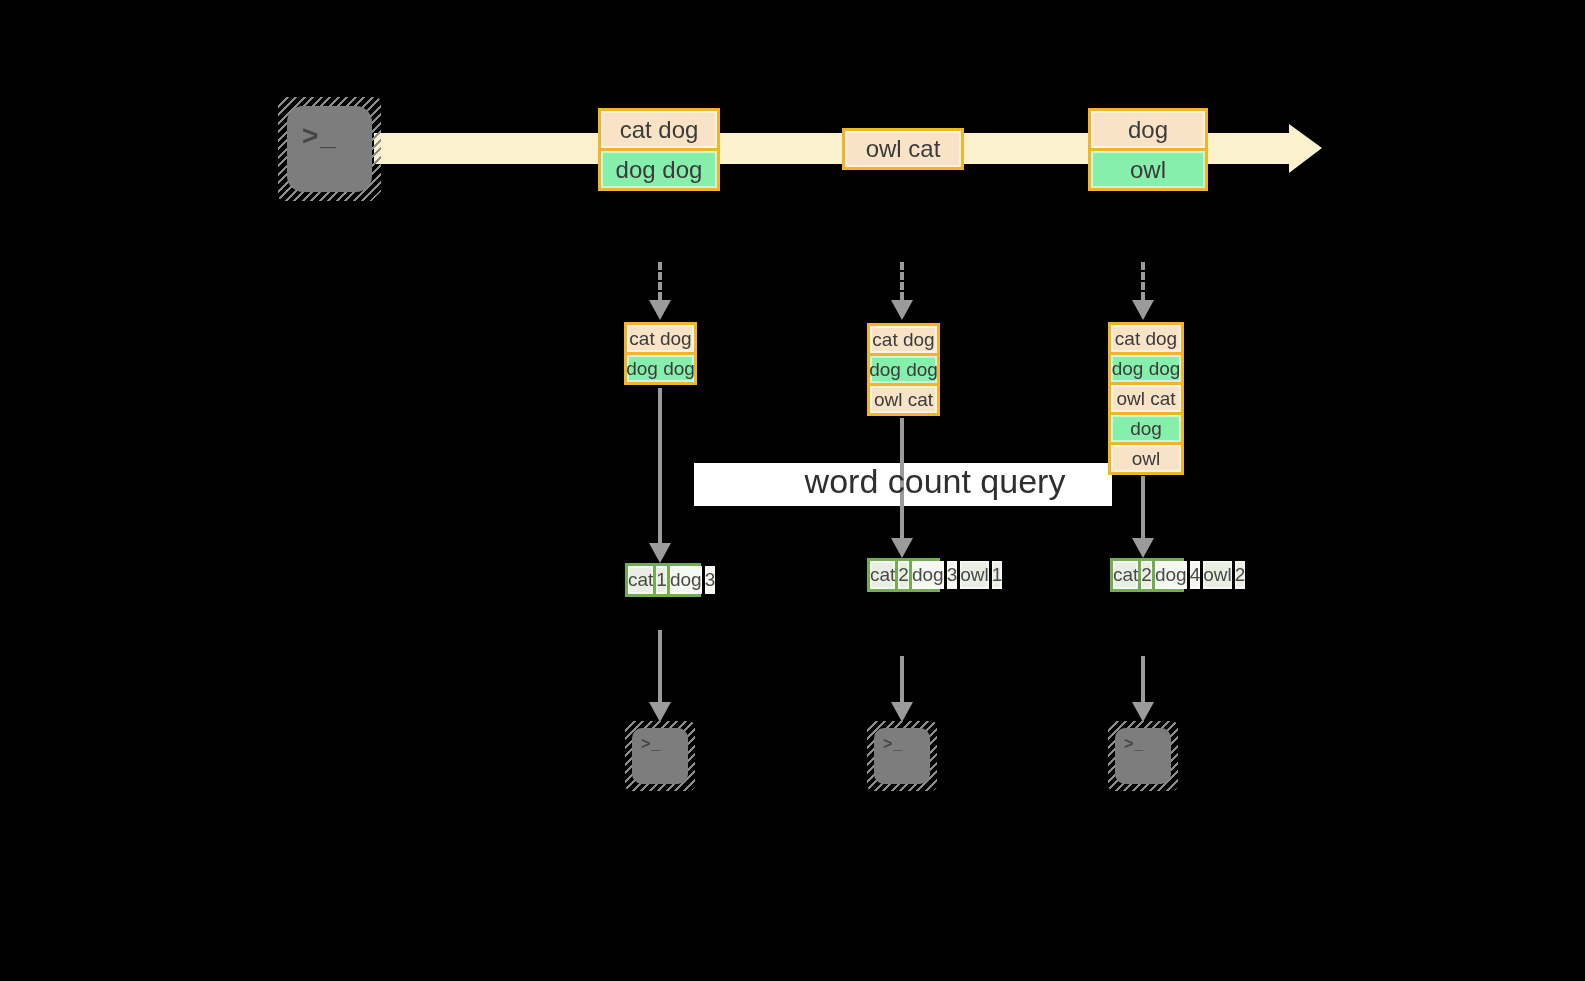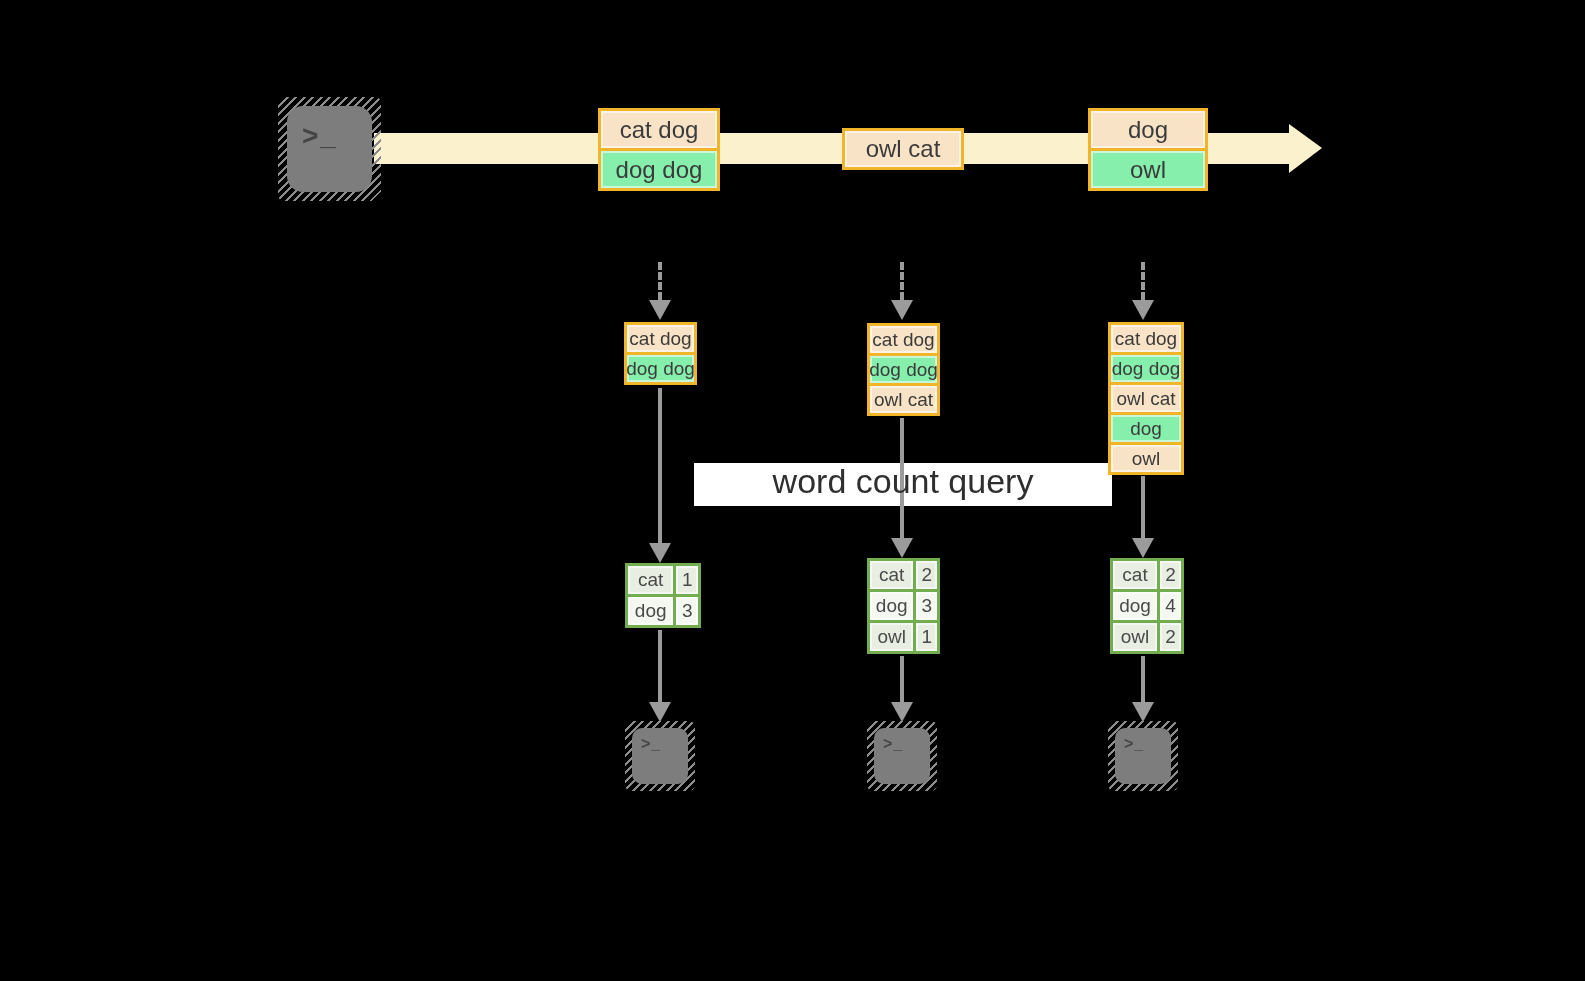--- a/index.html
+++ b/index.html
@@ -16,21 +16,21 @@
   .gold-box{border:3px solid #f1b52a;background:#f1b52a;display:flex;flex-direction:column;gap:3px;box-sizing:border-box;}
   .gold-box .cell{display:flex;align-items:center;justify-content:center;color:#3b3b3b;
                   box-shadow:inset 0 0 0 2px rgba(255,255,255,.55);white-space:nowrap;}
   .evt .cell{height:37px;font-size:24px;}
   .evt1 .cell{height:36px;font-size:24px;}
   .win .cell{height:27px;font-size:19px;}
   .peach{background:#f8e3c6;}
   .cream{background:#86efac;}
 
   
-  .green-table{border:3px solid #72ad4f;background:#72ad4f;display:flex;flex-direction:column;gap:3px;box-sizing:border-box;}
+  .green-table{border:3px solid #72ad4f;background:#72ad4f;display:flex;flex-direction:row;gap:3px;box-sizing:border-box;}
   .green-table .row{display:flex;gap:3px;height:28px;}
   .green-table .wcell,.green-table .ncell{display:flex;align-items:center;justify-content:center;
        font-size:19px;color:#4a4a4a;box-shadow:inset 0 0 0 2px rgba(255,255,255,.55);}
   .green-table .wcell{flex:2.1;}
   .green-table .ncell{flex:1;}
   .g-dark{background:#e8efe2;}
   .g-light{background:#f4f8f0;}
 
   
   .stem{width:4px;background:#9b9b9b;}
@@ -102,21 +102,21 @@
     <div class="cell peach">owl</div>
   </div>
 
   <div class="abs stem" style="left:658px;top:388px;height:157px;"></div>
   <div class="abs head" style="left:649px;top:543px;"></div>
   <div class="abs stem" style="left:900px;top:418px;height:122px;"></div>
   <div class="abs head" style="left:891px;top:538px;"></div>
   <div class="abs stem" style="left:1141px;top:476px;height:64px;"></div>
   <div class="abs head" style="left:1132px;top:538px;"></div>
 
-  <div class="abs label-text" style="left:694px;top:463px;width:418px;height:37px;">word count query</div>
+  <div class="abs label-text" style="left:726px;top:463px;width:418px;height:37px;">word count query</div>
 
   <div class="abs green-table" style="left:625px;top:563px;width:76px;">
     <div class="row">
       <div class="wcell g-dark">cat</div>
       <div class="ncell g-dark">1</div>
     </div>
     <div class="row">
       <div class="wcell g-light">dog</div>
       <div class="ncell g-light">3</div>
     </div>

